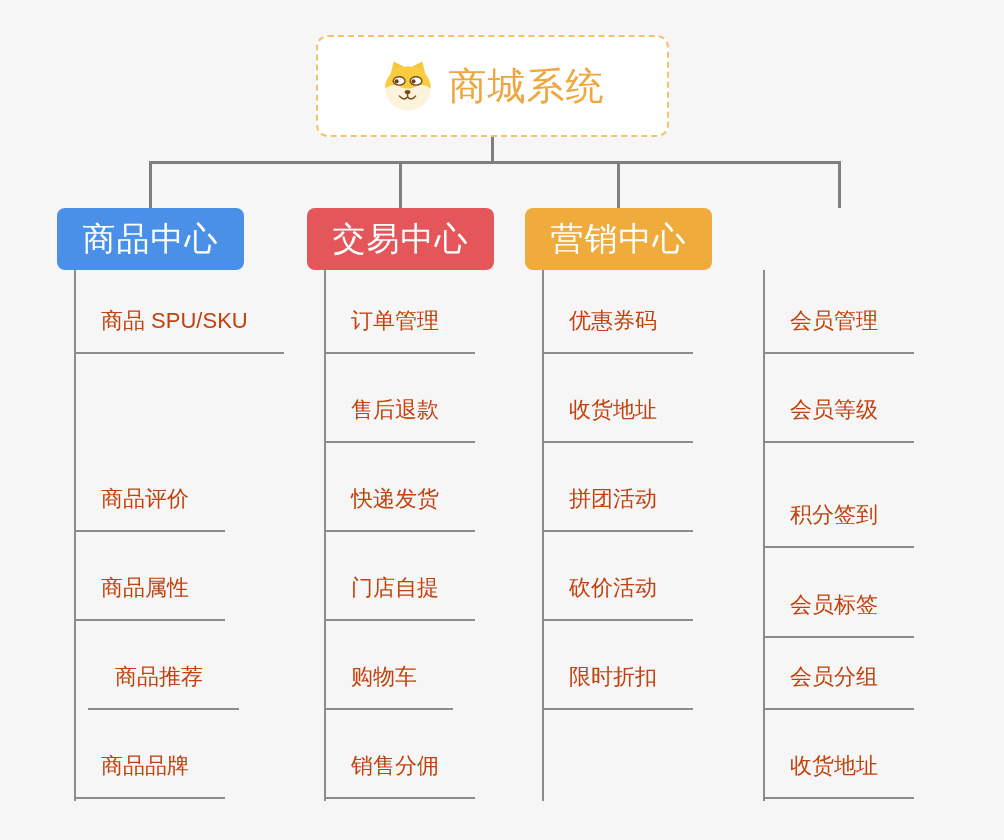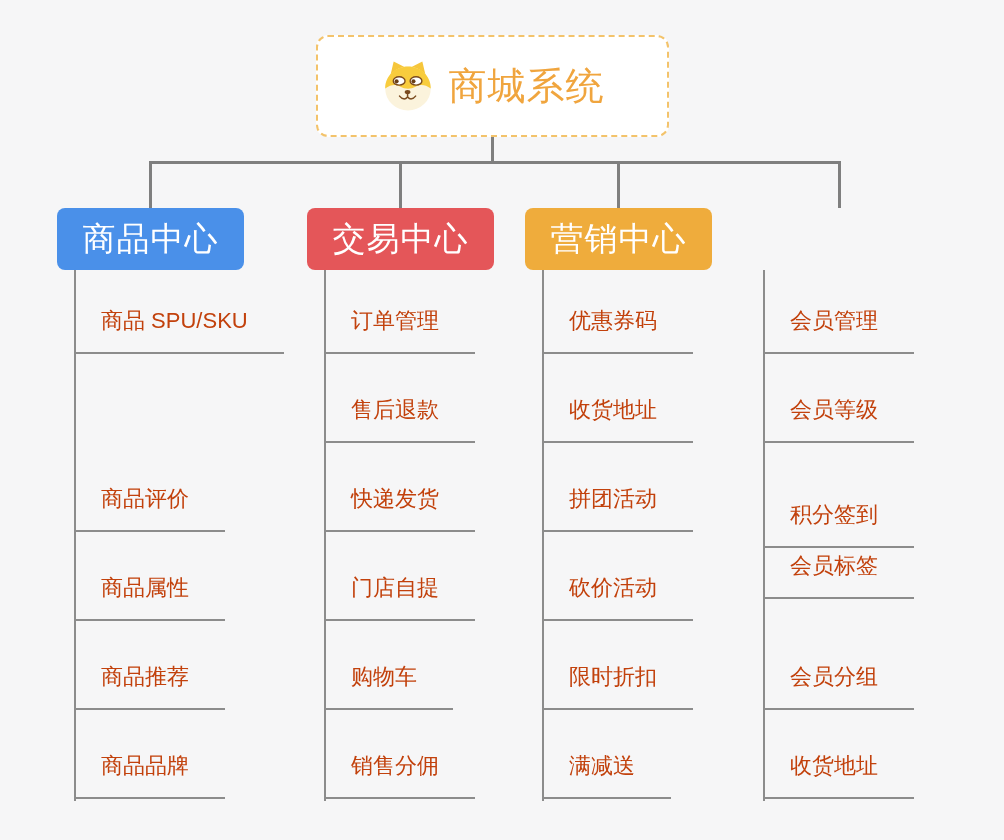--- a/index.html
+++ b/index.html
@@ -118,21 +118,21 @@
   <div id="branches">
       <div class="branch" style="left: 57px;">
     <div class="branch-drop"></div>
     <div class="branch-header" style="background: rgb(74, 144, 233);">
       <span>商品中心</span>
     </div>
     <div class="branch-vline"></div>
   <div class="child-topic" style="top: 146px;">商品 SPU/SKU</div>
         <div class="child-topic" style="top: 324px;">商品评价</div>
         <div class="child-topic" style="top: 413px;">商品属性</div>
-        <div class="child-topic" style="top: 502px;">商品推荐</div>
+        <div class="child-topic" style="top: 502px; margin-left: 14px;">商品推荐</div>
         <div class="child-topic" style="top: 591px;">商品品牌</div>
       </div>
       <div class="branch" style="left: 307px;">
     <div class="branch-drop"></div>
     <div class="branch-header" style="background: rgb(228, 86, 89);">
       <span>交易中心</span>
     </div>
     <div class="branch-vline"></div>
   <div class="child-topic" style="top: 146px;">订单管理</div>
         <div class="child-topic" style="top: 235px;">售后退款</div>
@@ -145,26 +145,25 @@
     <div class="branch-drop"></div>
     <div class="branch-header" style="background: rgb(239, 172, 60);">
       <span>营销中心</span>
     </div>
     <div class="branch-vline"></div>
   <div class="child-topic" style="top: 146px;">优惠券码</div>
         <div class="child-topic" style="top: 235px;">收货地址</div>
         <div class="child-topic" style="top: 324px;">拼团活动</div>
         <div class="child-topic" style="top: 413px;">砍价活动</div>
         <div class="child-topic" style="top: 502px;">限时折扣</div>
-        <div class="child-topic" style="top: 591px;">满减送</div>
       </div>
       <div class="branch" style="left: 746px;">
     <div class="branch-drop"></div>
     <div class="branch-vline"></div>
   <div class="child-topic" style="top: 146px;">会员管理</div>
         <div class="child-topic" style="top: 235px;">会员等级</div>
         <div class="child-topic" style="top: 324px; margin-top: 16px;">积分签到</div>
-        <div class="child-topic" style="top: 391px;">会员标签</div>
+        <div class="child-topic" style="top: 430px;">会员标签</div>
         <div class="child-topic" style="top: 502px;">会员分组</div>
         <div class="child-topic" style="top: 591px;">收货地址</div>
       </div>
     </div>
 </div>
 
 </body></html>

